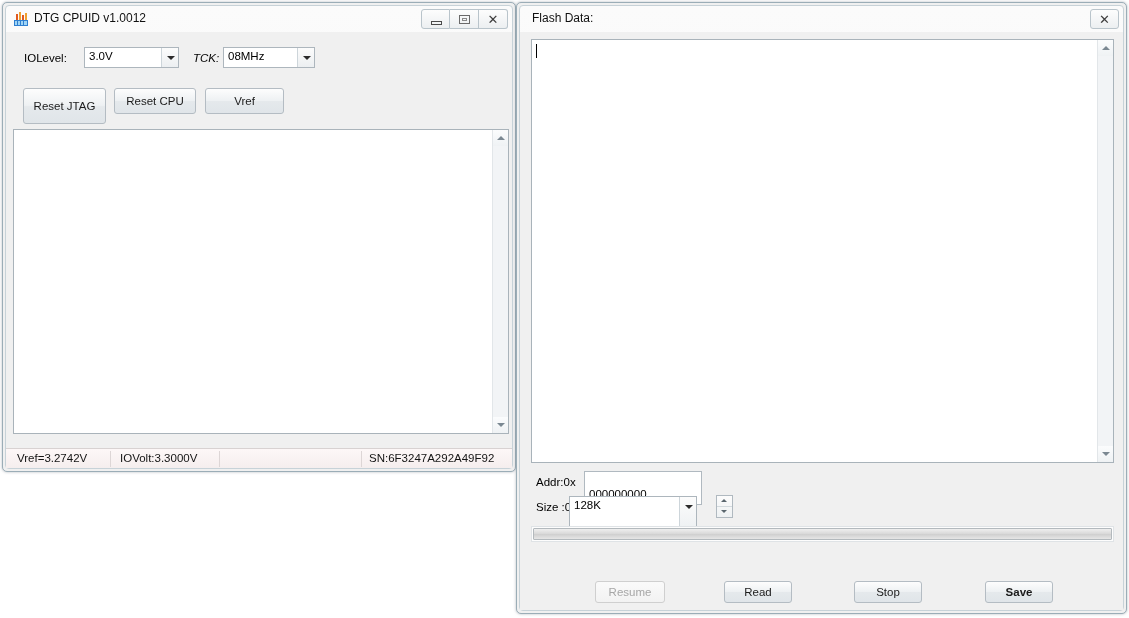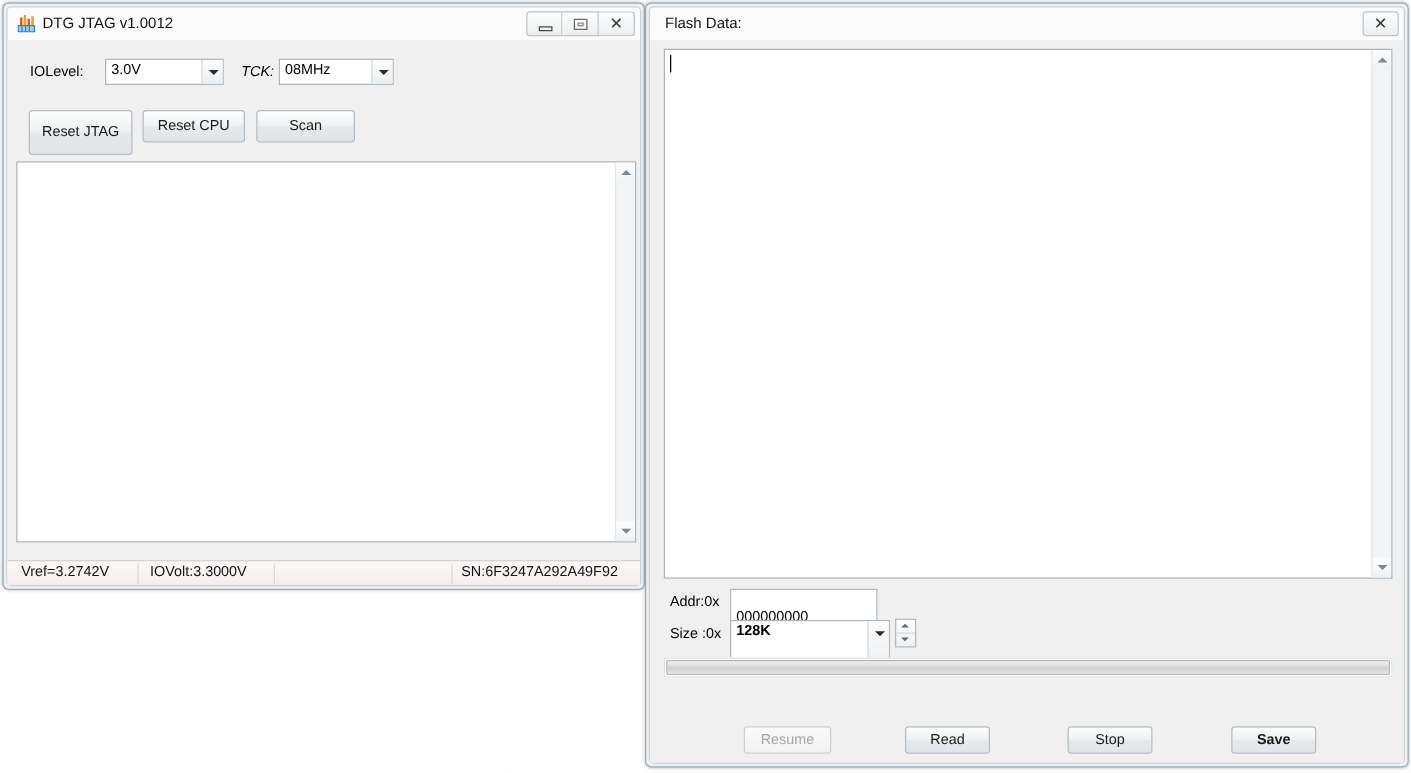--- a/index.html
+++ b/index.html
@@ -321,21 +321,21 @@
           <rect x="0" y="8" width="14" height="6" fill="#2f7fd0"></rect>
           <rect x="1" y="9" width="2" height="4" fill="#9fd4f5"></rect>
           <rect x="4" y="9" width="2" height="4" fill="#9fd4f5"></rect>
           <rect x="7" y="9" width="2" height="4" fill="#9fd4f5"></rect>
           <rect x="10" y="9" width="3" height="4" fill="#9fd4f5"></rect>
           <rect x="2" y="2" width="2" height="6" fill="#e05a21"></rect>
           <rect x="5" y="0" width="2" height="8" fill="#f0a030"></rect>
           <rect x="8" y="3" width="2" height="5" fill="#e05a21"></rect>
           <rect x="11" y="1" width="2" height="7" fill="#f0a030"></rect>
         </svg>
-        <div class="title-text" style="left:28px;">DTG JTAG v1.0012</div>
+        <div class="title-text" style="left:28px;">DTG CPUID v1.0012</div>
         <div class="winbtns" style="right:4px;">
           <div class="winbtn first">
             <span class="glyph-min"></span>
           </div>
           <div class="winbtn">
             <span class="glyph-max"></span>
           </div>
           <div class="winbtn last">
             <span class="glyph-close">✕</span>
           </div>
@@ -351,21 +351,21 @@
         </div>
 
         <div class="lbl" style="left:187px; top:20px;font-style:italic;">TCK:</div>
         <div class="combo" style="left:217px; top:15px; width:92px; height:21px;">
           <span class="cval">08MHz</span>
           <span class="carrow"></span>
         </div>
 
         <div class="btn" style="left:17px; top:56px; width:83px; height:36px;">Reset JTAG</div>
         <div class="btn" style="left:108px; top:56px; width:82px; height:26px;">Reset CPU</div>
-        <div class="btn" style="left:199px; top:56px; width:79px; height:26px;">Scan</div>
+        <div class="btn" style="left:199px; top:56px; width:79px; height:26px;">Vref</div>
 
         <div class="logpane" style="left:7px; top:97px; width:496px; height:305px;">
           <div class="vscroll">
             <div class="sb-arrow up">
                 <span class="tri-up"></span>
               </div>
             <div class="sb-arrow down">
                 <span class="tri-down"></span>
               </div>
           </div>
@@ -408,21 +408,21 @@
             <div class="sb-arrow down">
                 <span class="tri-down"></span>
               </div>
           </div>
         </div>
 
         <div class="lbl" style="left:16px; top:444px;">Addr:0x</div>
         <div class="textbox" style="left:64px; top:439px; width:118px; height:20px;">000000000</div>
 
         <div class="lbl" style="left:16px; top:469px;">Size :0x</div>
-        <div class="combo" style="left:64px; top:464px; width:128px; height:38px;font-weight:bold;">
+        <div class="combo" style="left:49px; top:464px; width:128px; height:38px;">
           <span class="cval">128K</span>
           <span class="carrow"></span>
         </div>
         <div class="spin" style="left:196px; top:463px; height:23px;">
           <div class="half up">
               <span class="t-up"></span>
             </div>
           <div class="half down">
               <span class="t-down"></span>
             </div>

